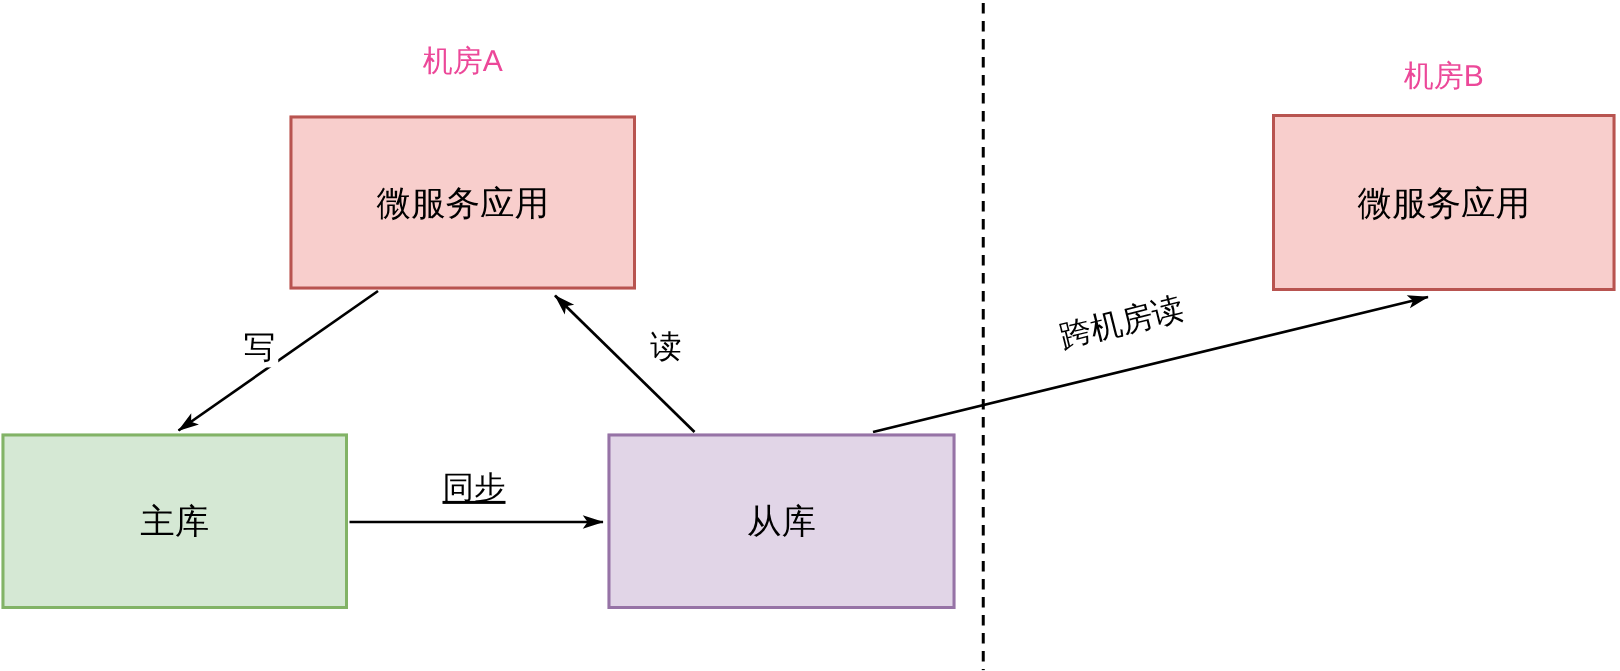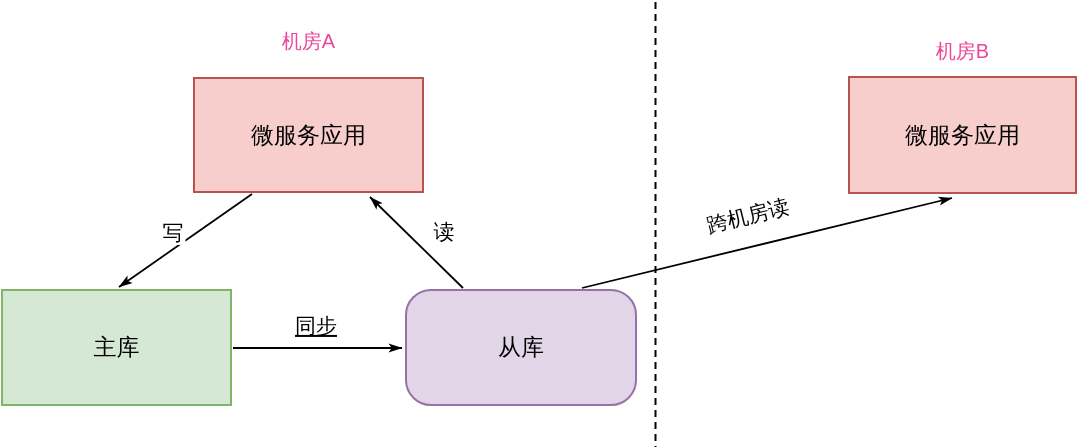--- a/index.html
+++ b/index.html
@@ -40,21 +40,21 @@
     display: flex;
     align-items: center;
     justify-content: center;
     font-size: 23px;
     color: #000000;
     white-space: nowrap;
   }
   .node.app-a    { left: 193px; top: 77px;  width: 231px; height: 116px; }
   .node.app-b    { left: 848px; top: 76px;  width: 229px; height: 118px; }
   .node.master   { left: 1px;   top: 289px; width: 231px; height: 117px; }
-  .node.slave    { left: 405px; top: 289px; width: 232px; height: 117px; border-radius: 26px; }
+  .node.slave    { left: 405px; top: 289px; width: 232px; height: 117px; }
 
   .edge-label {
     position: absolute;
     transform: translate(-50%, -50%);
     font-size: 21px;
     color: #000000;
     background: #ffffff;
     padding: 0 2px;
     white-space: nowrap;
     line-height: 1.15;

